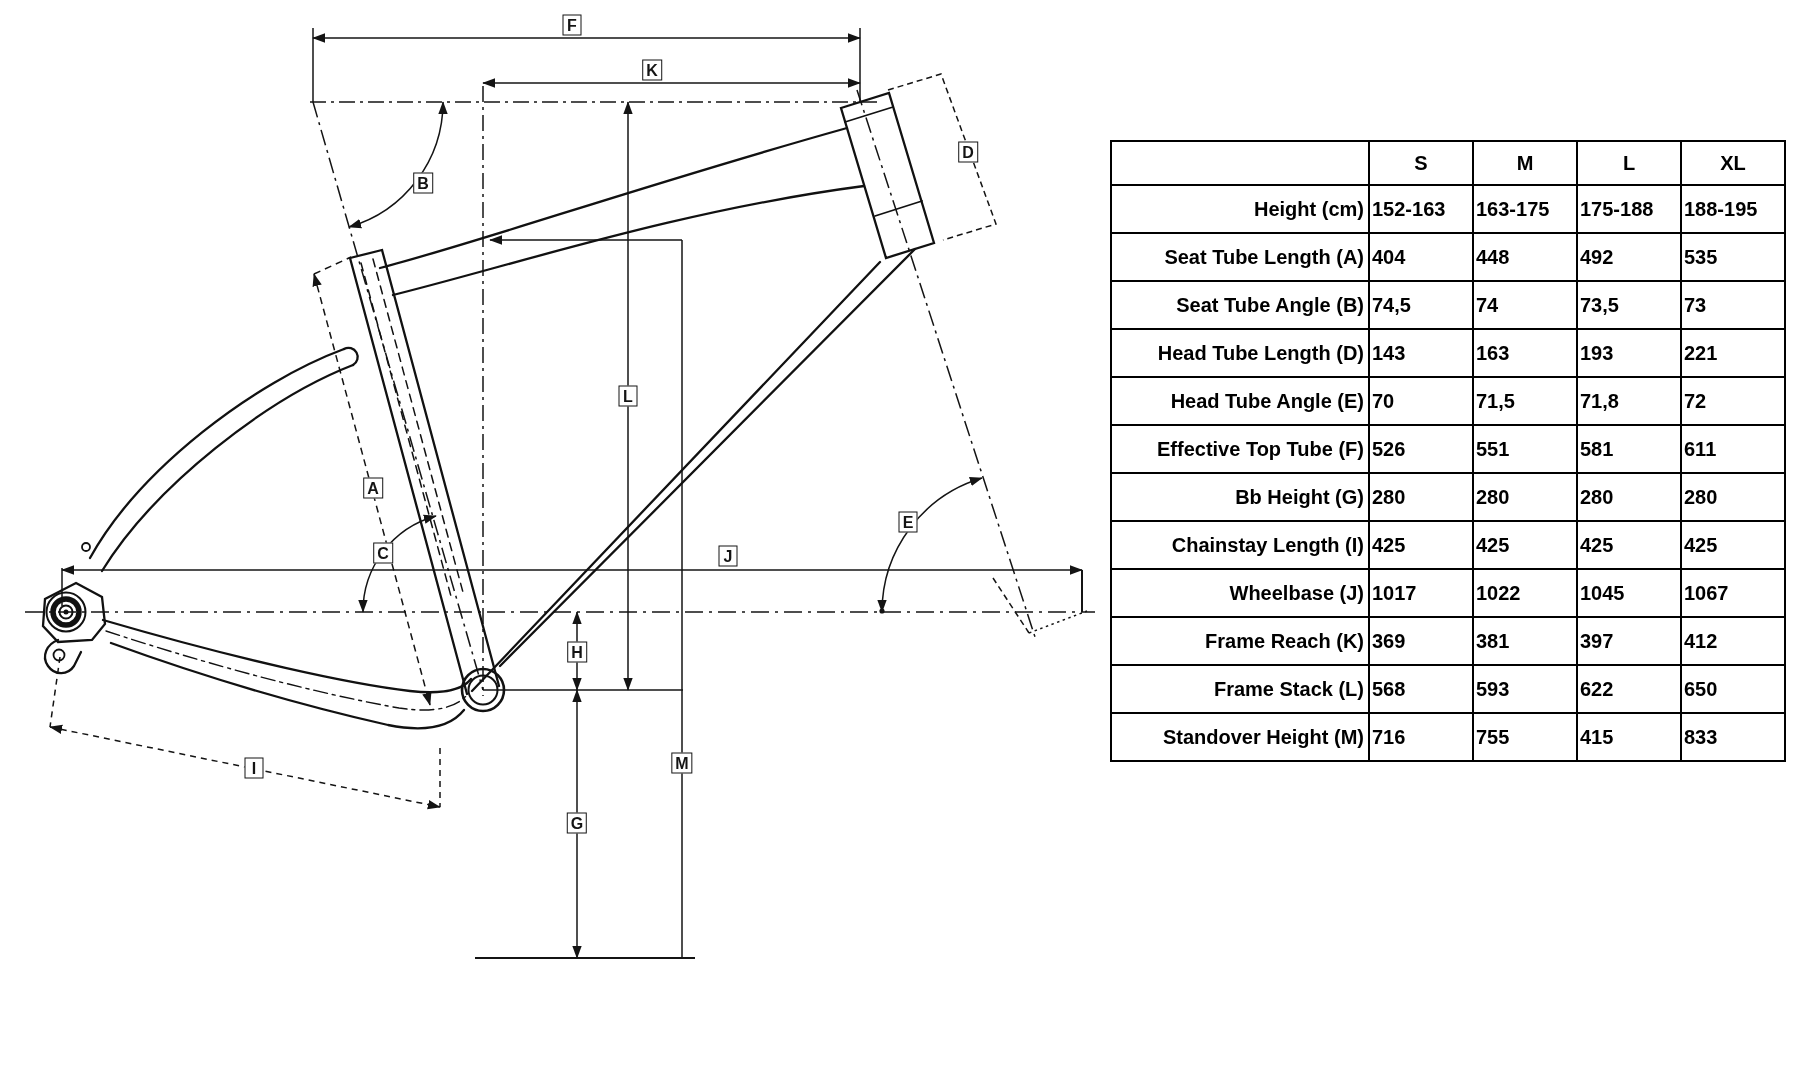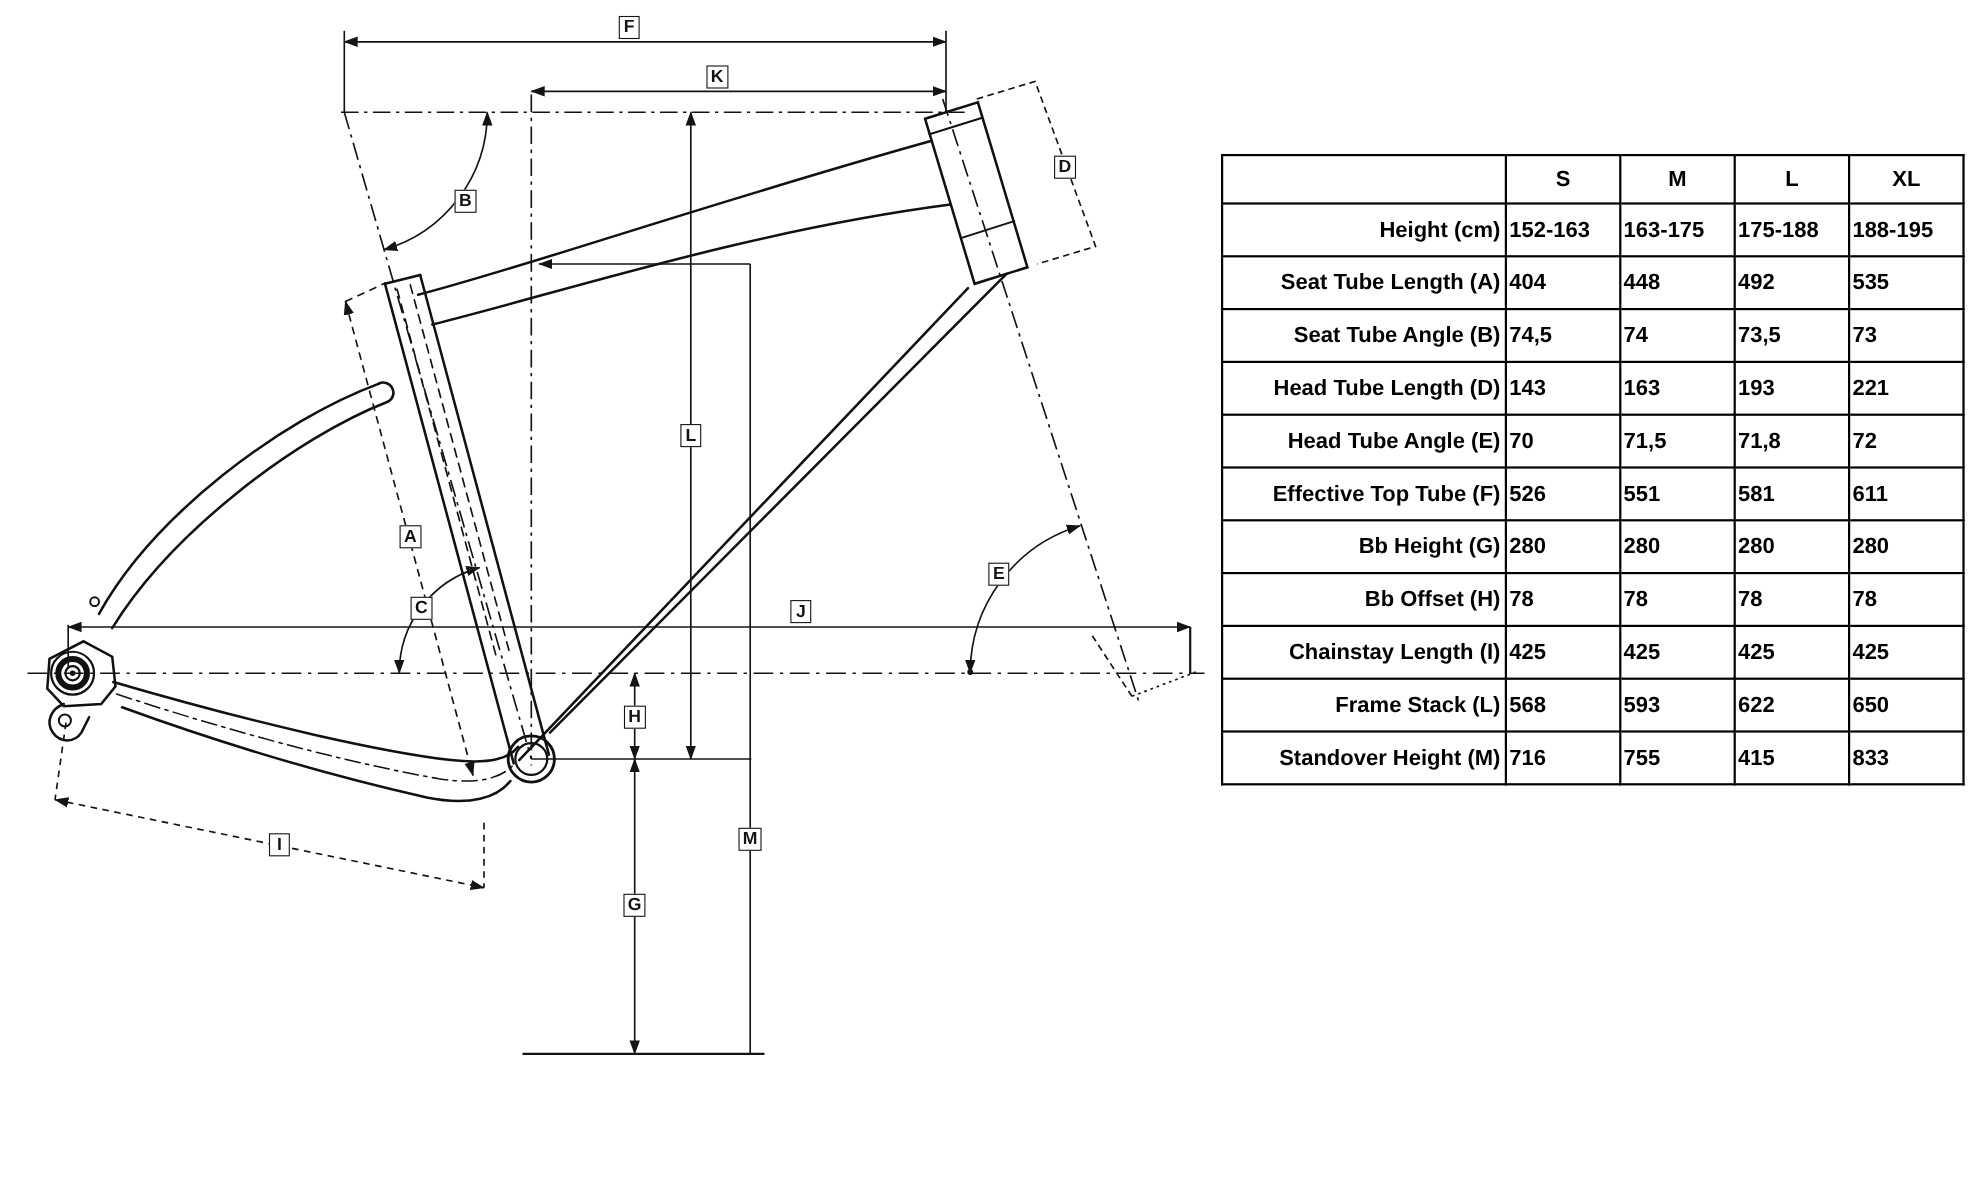--- a/index.html
+++ b/index.html
@@ -200,32 +200,39 @@
       <td class="val">611</td>
     </tr>
     <tr>
       <td class="rowlabel">Bb Height (G)</td>
       <td class="val">280</td>
       <td class="val">280</td>
       <td class="val">280</td>
       <td class="val">280</td>
     </tr>
     <tr>
-      <td class="rowlabel">Bb Offset (H)</td>
-      <td class="val">78</td>
-      <td class="val">78</td>
-      <td class="val">78</td>
-      <td class="val">78</td>
-    </tr>
-    <tr>
       <td class="rowlabel">Chainstay Length (I)</td>
       <td class="val">425</td>
       <td class="val">425</td>
       <td class="val">425</td>
       <td class="val">425</td>
+    </tr>
+    <tr>
+      <td class="rowlabel">Wheelbase (J)</td>
+      <td class="val">1017</td>
+      <td class="val">1022</td>
+      <td class="val">1045</td>
+      <td class="val">1067</td>
+    </tr>
+    <tr>
+      <td class="rowlabel">Frame Reach (K)</td>
+      <td class="val">369</td>
+      <td class="val">381</td>
+      <td class="val">397</td>
+      <td class="val">412</td>
     </tr>
     <tr>
       <td class="rowlabel">Frame Stack (L)</td>
       <td class="val">568</td>
       <td class="val">593</td>
       <td class="val">622</td>
       <td class="val">650</td>
     </tr>
     <tr>
       <td class="rowlabel">Standover Height (M)</td>

